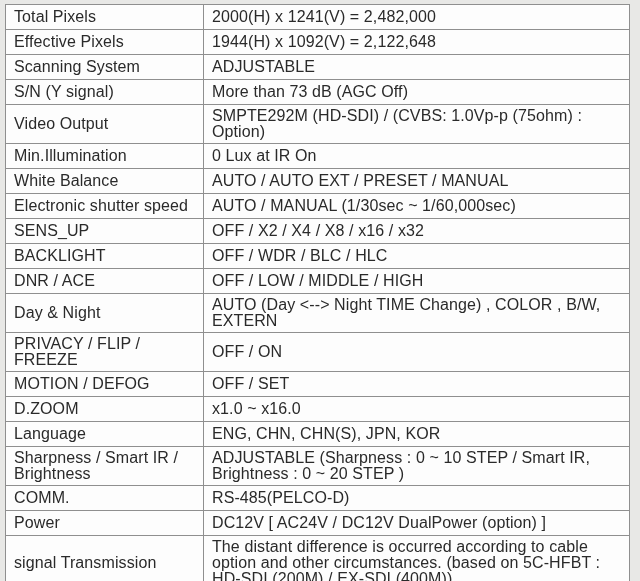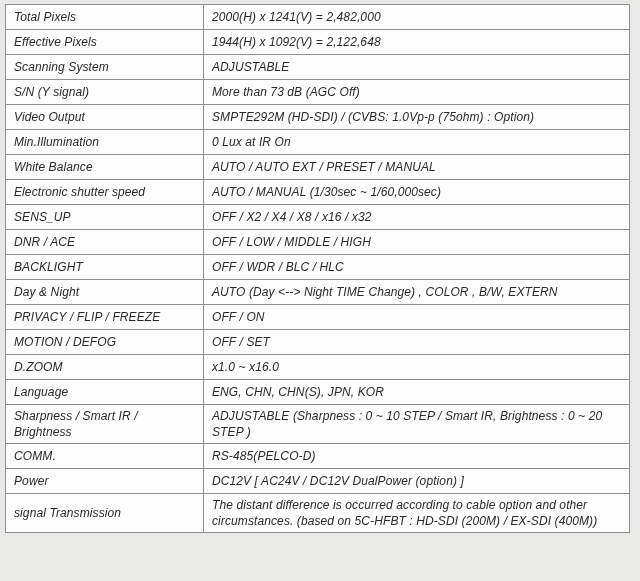--- a/index.html
+++ b/index.html
@@ -29,28 +29,27 @@
   }
   table.spec-table {
     border-collapse: collapse;
     table-layout: fixed;
     width: 625px;
     background: var(--table-bg);
     border: 1px solid var(--outer-border);
   }
   .spec-table td {
     border: 1px solid var(--border);
-    font-size: 12px;
+    font-size: 16px;
     line-height: 16px;
     color: var(--text);
     padding: 3px 8px;
     vertical-align: middle;
     overflow: hidden;
     letter-spacing: 0.1px;
-    font-style: italic;
   }
   .spec-table tr { height: 25px; }
   .spec-table td.label-cell { background: var(--table-bg); }
   .spec-table td.value-cell { background: var(--table-bg); }
 </style>
 </head>
 <body>
 
 <div class="sheet">
   <table class="spec-table">
@@ -98,27 +97,27 @@
     <td class="label-cell">Electronic shutter speed</td>
     <td class="value-cell">AUTO / MANUAL (1/30sec ~ 1/60,000sec)</td>
   </tr>
 
   <tr>
     <td class="label-cell">SENS_UP</td>
     <td class="value-cell">OFF / X2 / X4 / X8 / x16 / x32</td>
   </tr>
 
   <tr>
-    <td class="label-cell">DNR / ACE</td>
-    <td class="value-cell">OFF / LOW / MIDDLE / HIGH</td>
+    <td class="label-cell">BACKLIGHT</td>
+    <td class="value-cell">OFF / WDR / BLC / HLC</td>
   </tr>
 
   <tr>
-    <td class="label-cell">BACKLIGHT</td>
-    <td class="value-cell">OFF / WDR / BLC / HLC</td>
+    <td class="label-cell">DNR / ACE</td>
+    <td class="value-cell">OFF / LOW / MIDDLE / HIGH</td>
   </tr>
 
   <tr>
     <td class="label-cell">Day &amp; Night</td>
     <td class="value-cell">AUTO (Day &lt;--&gt; Night TIME Change) , COLOR , B/W, EXTERN</td>
   </tr>
 
   <tr>
     <td class="label-cell">PRIVACY / FLIP / FREEZE</td>
     <td class="value-cell">OFF / ON</td>

